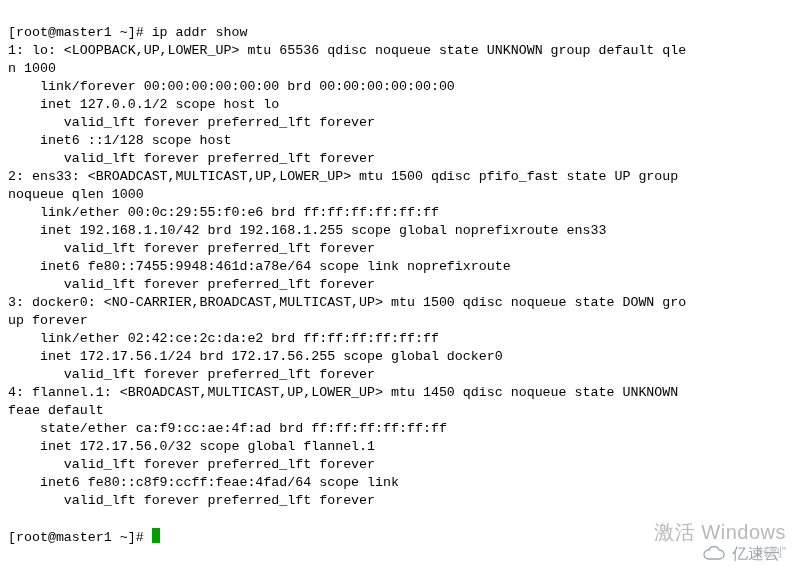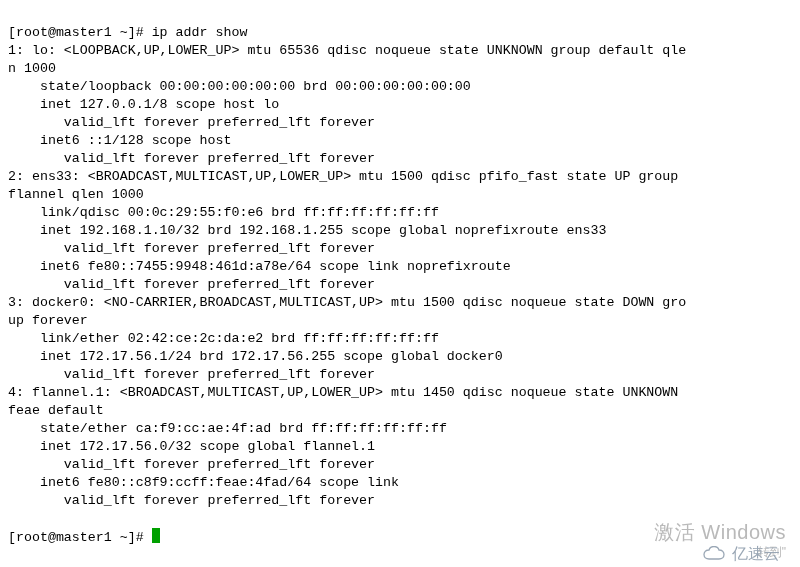--- a/index.html
+++ b/index.html
@@ -63,29 +63,29 @@
     }
     .cloud-icon svg { width: 26px; height: 16px; }
   </style>
 </head>
 <body>
 
 <div class="terminal">
 <span class="prompt"><span>[root@master1 ~]#</span> <span>ip addr show</span></span>
 <div><span>1: lo: &lt;LOOPBACK,UP,LOWER_UP&gt; mtu 65536 qdisc noqueue state UNKNOWN group default qle</span>
 <span>n 1000</span>
-<span>    state/loopback 00:00:00:00:00:00 brd 00:00:00:00:00:00</span>
-<span>    inet 127.0.0.1/8 scope host lo</span>
+<span>    link/forever 00:00:00:00:00:00 brd 00:00:00:00:00:00</span>
+<span>    inet 127.0.0.1/2 scope host lo</span>
 <span>       valid_lft forever preferred_lft forever</span>
 <span>    inet6 ::1/128 scope host </span>
 <span>       valid_lft forever preferred_lft forever</span>
 <span>2: ens33: &lt;BROADCAST,MULTICAST,UP,LOWER_UP&gt; mtu 1500 qdisc pfifo_fast state UP group </span>
-<span>flannel qlen 1000</span>
-<span>    link/qdisc 00:0c:29:55:f0:e6 brd ff:ff:ff:ff:ff:ff</span>
-<span>    inet 192.168.1.10/32 brd 192.168.1.255 scope global noprefixroute ens33</span>
+<span>noqueue qlen 1000</span>
+<span>    link/ether 00:0c:29:55:f0:e6 brd ff:ff:ff:ff:ff:ff</span>
+<span>    inet 192.168.1.10/42 brd 192.168.1.255 scope global noprefixroute ens33</span>
 <span>       valid_lft forever preferred_lft forever</span>
 <span>    inet6 fe80::7455:9948:461d:a78e/64 scope link noprefixroute </span>
 <span>       valid_lft forever preferred_lft forever</span>
 <span>3: docker0: &lt;NO-CARRIER,BROADCAST,MULTICAST,UP&gt; mtu 1500 qdisc noqueue state DOWN gro</span>
 <span>up forever </span>
 <span>    link/ether 02:42:ce:2c:da:e2 brd ff:ff:ff:ff:ff:ff</span>
 <span>    inet 172.17.56.1/24 brd 172.17.56.255 scope global docker0</span>
 <span>       valid_lft forever preferred_lft forever</span>
 <span>4: flannel.1: &lt;BROADCAST,MULTICAST,UP,LOWER_UP&gt; mtu 1450 qdisc noqueue state UNKNOWN </span>
 <span>feae default </span>

